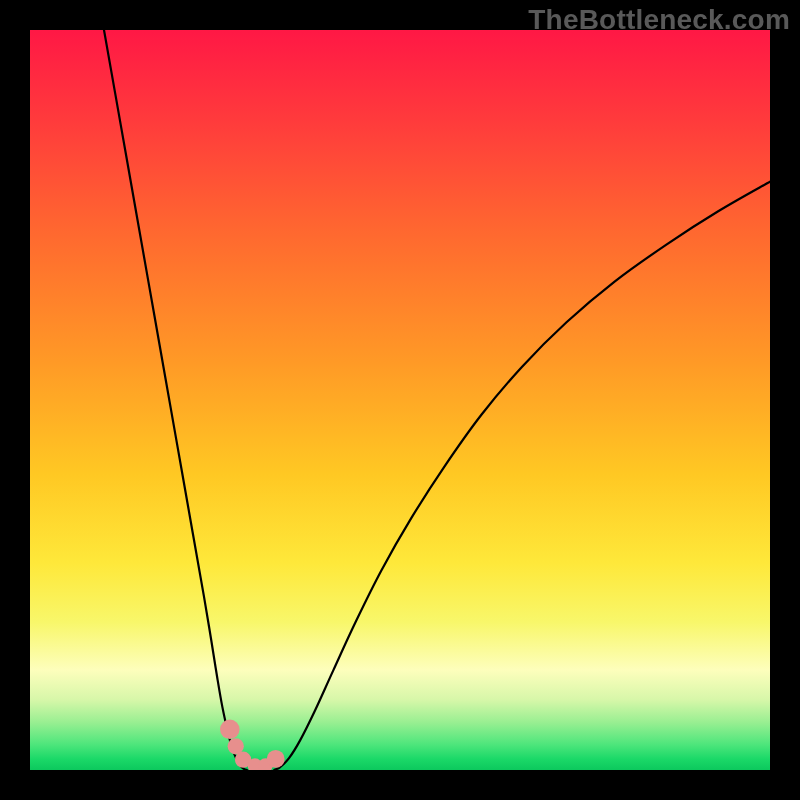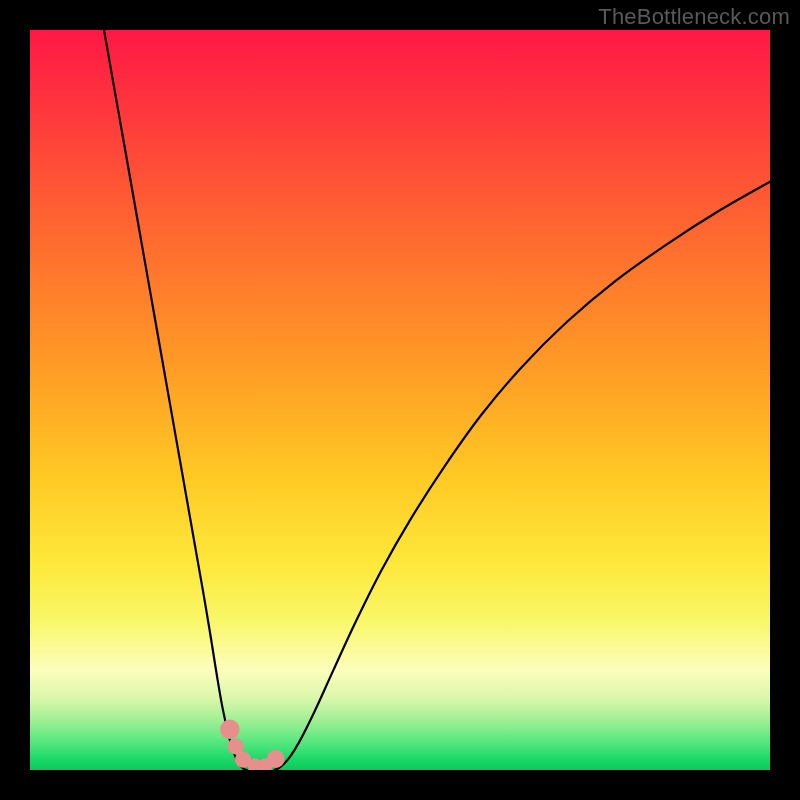--- a/index.html
+++ b/index.html
@@ -33,22 +33,22 @@
     top: 0;
     width: 740px;
     height: 740px;
     display: block;
   }
   .watermark {
     position: absolute;
     top: 4px;
     right: 10px;
     color: #595959;
-    font-size: 22px;
-    font-weight: 400;
+    font-size: 28px;
+    font-weight: 700;
     letter-spacing: 0.2px;
   }
 </style>
 </head>
 <body>
 
 <div class="frame">
 
   <div class="watermark">TheBottleneck.com</div>
 

